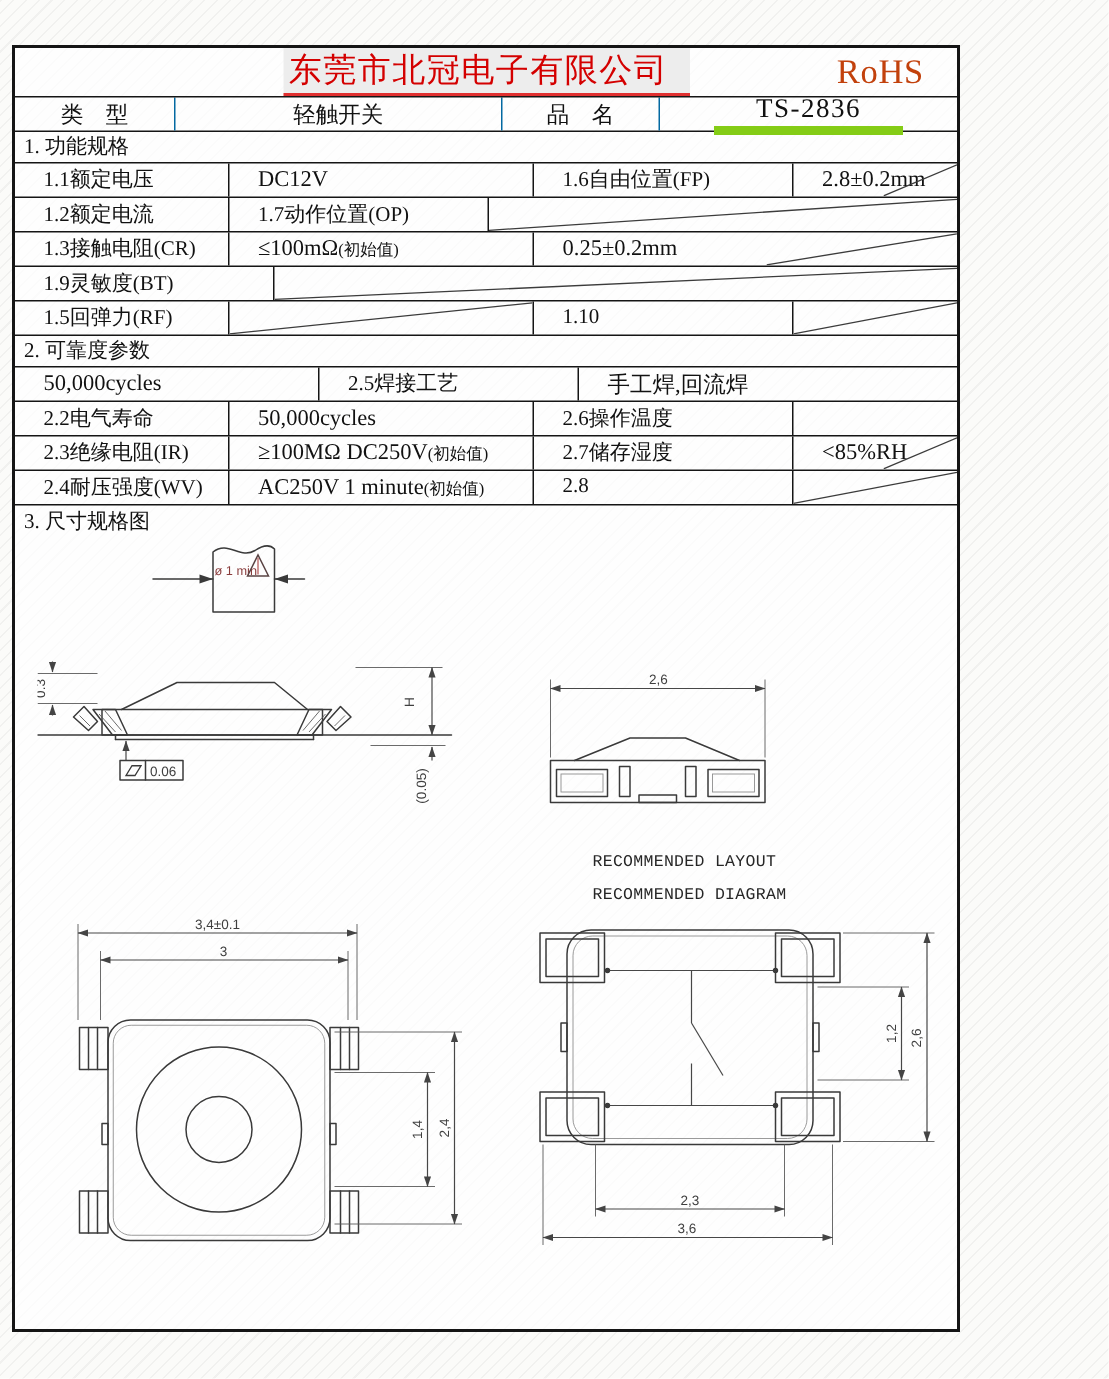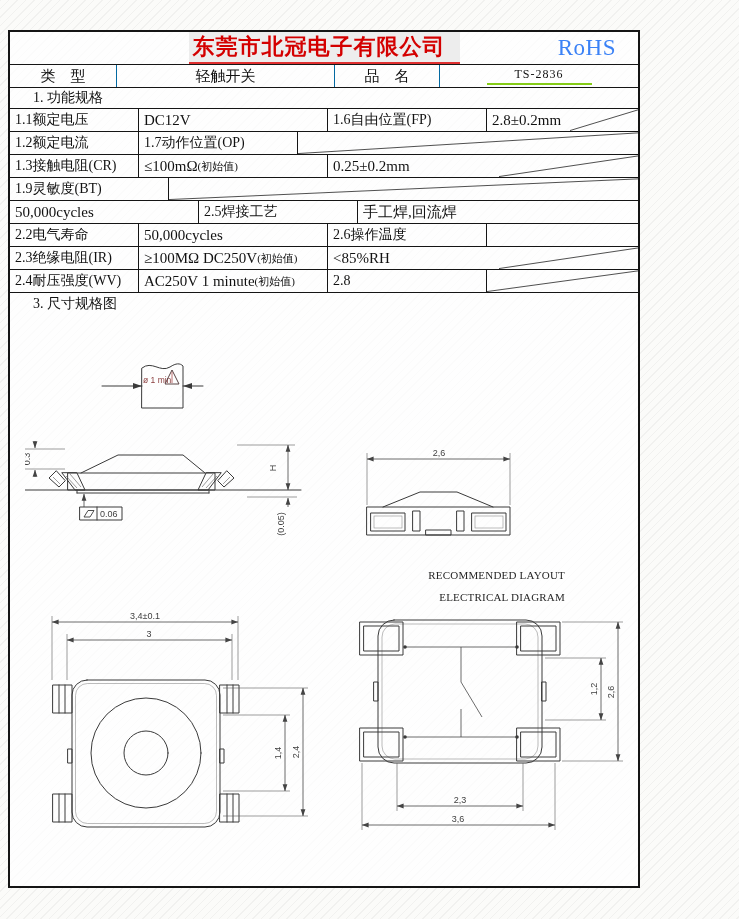--- a/index.html
+++ b/index.html
@@ -8,48 +8,48 @@
     background-color:#fbfbf9;
     background-image:repeating-linear-gradient(135deg, rgba(110,110,110,0.07) 0px, rgba(110,110,110,0.07) 1px, transparent 1px, transparent 6px);
     font-family:"Liberation Serif","DejaVu Serif",serif;color:#111;
   }
   .page{
     position:absolute;left:8px;top:30px;width:628px;height:854px;
     border:2px solid #151515;background:rgba(255,255,255,0.72);
   }
   
   .hdr{height:32px;border-bottom:1px solid #151515;display:flex;align-items:center;position:relative}
-  .company{margin:0 auto;font-size:22px;font-weight:bold;color:#d40000;
+  .company{margin:0 auto;font-size:22px;font-weight:normal;color:#d40000;
            border-bottom:2px solid #e03030;padding:0 14px 0 4px;letter-spacing:1px;background:#ededed}
-  .rohs{position:absolute;right:22px;top:3px;font-size:23px;color:#3b82f6;letter-spacing:0.5px}
+  .rohs{position:absolute;right:22px;top:3px;font-size:23px;color:#c2410c;letter-spacing:0.5px}
   .trow{height:22px;border-bottom:1px solid #151515;display:flex;font-size:15px}
   .tc{display:flex;align-items:center;justify-content:center;border-right:1px solid #0369a1}
   .tc.c1{width:106px}.tc.c2{width:217px}.tc.c3{width:104px}.tc.c4{flex:1;border-right:none}
-  .pn{font-size:12px;border-bottom:2px solid #84cc16;padding:0 28px 1px 28px;letter-spacing:1px}
+  .pn{font-size:18px;border-bottom:6px solid #84cc16;padding:0 28px 1px 28px;letter-spacing:1px}
   .sect{height:20px;border-bottom:1px solid #151515;display:flex;align-items:center;
-        padding-left:23px;font-size:14px}
+        padding-left:6px;font-size:14px}
   .sect.s3{border-bottom:none;height:22px}
   .srow{height:22px;border-bottom:1px solid #151515;display:flex;font-size:14px}
-  .sc{display:flex;align-items:center;padding-left:5px;border-right:1px solid #151515;
+  .sc{display:flex;align-items:center;padding-left:19px;border-right:1px solid #151515;
       position:relative;overflow:hidden;white-space:nowrap}
   .sc.w1{width:123px}.sc.w2{width:183px}.sc.w3{width:153px}.sc.w4{flex:1;border-right:none}
   .sc .note{font-size:11px}
   .sc.val{font-size:15px}
   .slash{position:absolute;left:0;top:0;width:100%;height:100%;pointer-events:none}
   .slash.partial{left:auto;right:0;width:45%}
   .slash line{stroke:#3c3c3c;stroke-width:0.9}
   
   .dwg{position:absolute}
   .obj{fill:none;stroke:#3a3a3a;stroke-width:1;stroke-linejoin:round;stroke-linecap:round}
   .thin{fill:none;stroke:#8f8f8f;stroke-width:0.6}
   .ext{stroke:#5a5a5a;stroke-width:0.6}
   .dml{stroke:#474747;stroke-width:0.8;fill:none}
   .dt{font-family:"Liberation Sans","DejaVu Sans",sans-serif;font-size:9px;fill:#3f3f3f}
   .red{fill:#8a3d3d;font-family:"Liberation Sans",sans-serif;font-size:8.5px}
-  .captions{width:170px;text-align:right;font-family:Liberation Serif, serif;
+  .captions{width:170px;text-align:left;font-family:Liberation Mono, monospace;
             font-size:11px;font-weight:500;color:#262626;line-height:22px;letter-spacing:0.2px}
 </style>
 </head>
 <body>
 
 <svg width="0" height="0" style="position:absolute">
   <defs>
     <marker id="arw" viewBox="0 0 10 8" markerWidth="9" markerHeight="7" refX="9.5" refY="4" orient="auto-start-reverse">
       <path d="M0,0.6 L10,4 L0,7.4 Z" fill="#444"></path>
     </marker>
@@ -112,21 +112,38 @@
   </div>
   <div class="srow">
     <div class="sc w3">1.9灵敏度(BT)</div>
     <div class="sc w4 val">
         <span></span>
       <svg class="slash" viewBox="0 0 100 100" preserveAspectRatio="none">
           <line x1="0" y1="98" x2="100" y2="4" vector-effect="non-scaling-stroke"></line>
         </svg>
       </div>
   </div>
-
+  <div class="srow">
+    <div class="sc w1">1.5回弹力(RF)</div>
+    <div class="sc w2 val">
+        <span></span>
+      <svg class="slash" viewBox="0 0 100 100" preserveAspectRatio="none">
+          <line x1="0" y1="98" x2="100" y2="4" vector-effect="non-scaling-stroke"></line>
+        </svg>
+      </div>
+    <div class="sc w3">1.10</div>
+    <div class="sc w4 val">
+        <span></span>
+      <svg class="slash" viewBox="0 0 100 100" preserveAspectRatio="none">
+          <line x1="0" y1="98" x2="100" y2="4" vector-effect="non-scaling-stroke"></line>
+        </svg>
+      </div>
+  </div>
+
+  <div class="sect">2.  可靠度参数</div>
 
   <div class="srow">
     <div class="sc w2 val">
         <span>50,000cycles</span>
       </div>
     <div class="sc w3">2.5焊接工艺</div>
     <div class="sc w4 val">
         <span>手工焊,回流焊</span>
       </div>
   </div>
@@ -136,20 +153,21 @@
         <span>50,000cycles</span>
       </div>
     <div class="sc w3">2.6操作温度</div>
   </div>
   <div class="srow">
     <div class="sc w1">2.3绝缘电阻(IR)</div>
     <div class="sc w2 val">
         <span>≥100MΩ DC250V</span>
         <span class="note">(初始值)</span>
       </div>
+    <div class="sc w3">2.7储存湿度</div>
     <div class="sc w4 val">
         <span>&lt;85%RH</span>
       <svg class="slash partial" viewBox="0 0 100 100" preserveAspectRatio="none">
           <line x1="0" y1="98" x2="100" y2="4" vector-effect="non-scaling-stroke"></line>
         </svg>
       </div>
   </div>
   <div class="srow">
     <div class="sc w1">2.4耐压强度(WV)</div>
     <div class="sc w2 val">
@@ -230,21 +248,21 @@
     <rect class="thin" x="9" y="71" width="28" height="12"></rect>
     <rect class="obj" x="107" y="68" width="34" height="18"></rect>
     <rect class="thin" x="110" y="71" width="28" height="12"></rect>
     <rect class="obj" x="48" y="66" width="7" height="20"></rect>
     <rect class="obj" x="92" y="66" width="7" height="20"></rect>
     <rect class="obj" x="61" y="85" width="25" height="5"></rect>
   </svg>
 
   <div class="dwg captions" style="left:385px;top:532px">
     <div>RECOMMENDED LAYOUT</div>
-    <div>ELECTRICAL DIAGRAM</div>
+    <div>RECOMMENDED DIAGRAM</div>
   </div>
 
   <svg class="dwg" style="left:25px;top:578px" width="300" height="255" viewBox="0 0 300 255">
     <line class="ext" x1="17" y1="6" x2="17" y2="70"></line>
     <line class="ext" x1="203" y1="6" x2="203" y2="70"></line>
     <line class="dml" x1="17" y1="12" x2="203" y2="12" marker-start="url(#arw)" marker-end="url(#arw)"></line>
     <text class="dt" x="110" y="9" text-anchor="middle">3,4±0.1</text>
     <line class="ext" x1="32" y1="24" x2="32" y2="70"></line>
     <line class="ext" x1="197" y1="24" x2="197" y2="70"></line>
     <line class="dml" x1="32" y1="30" x2="197" y2="30" marker-start="url(#arw)" marker-end="url(#arw)"></line>

